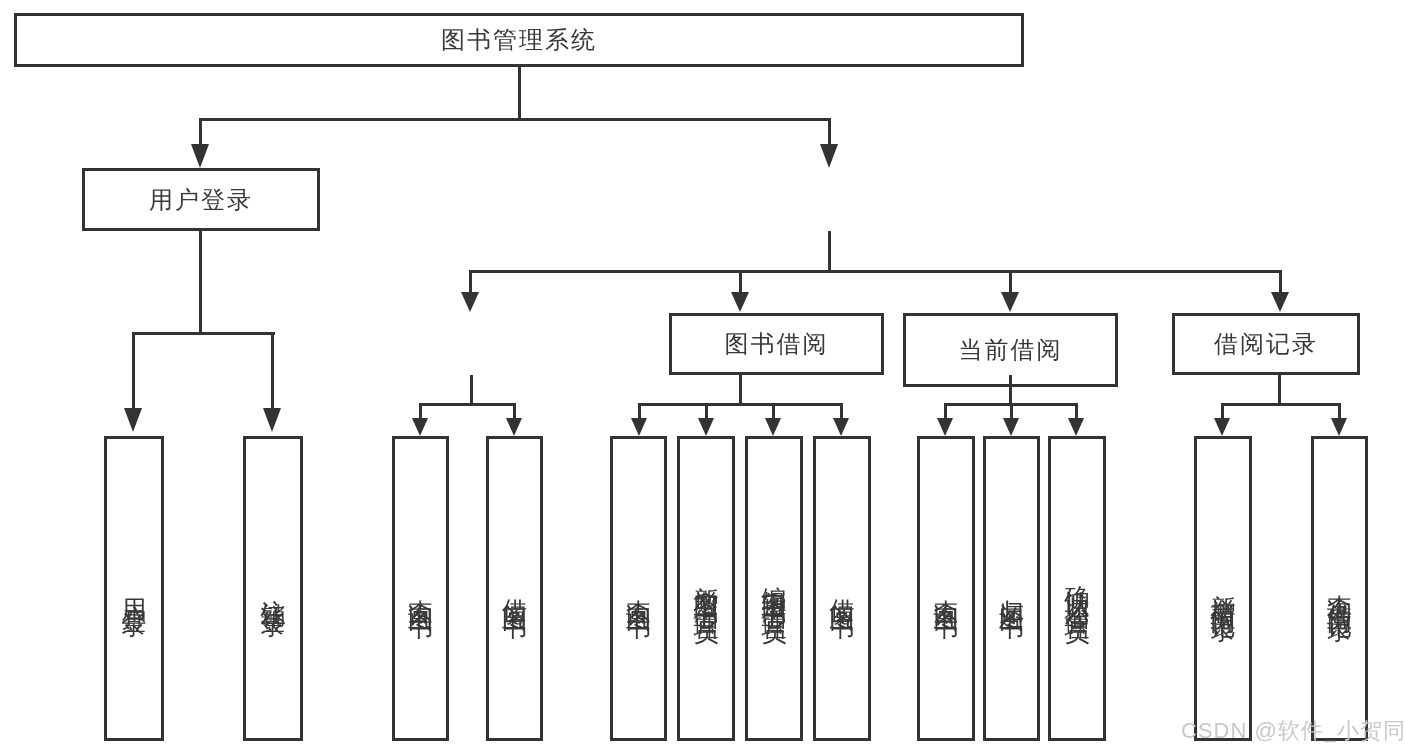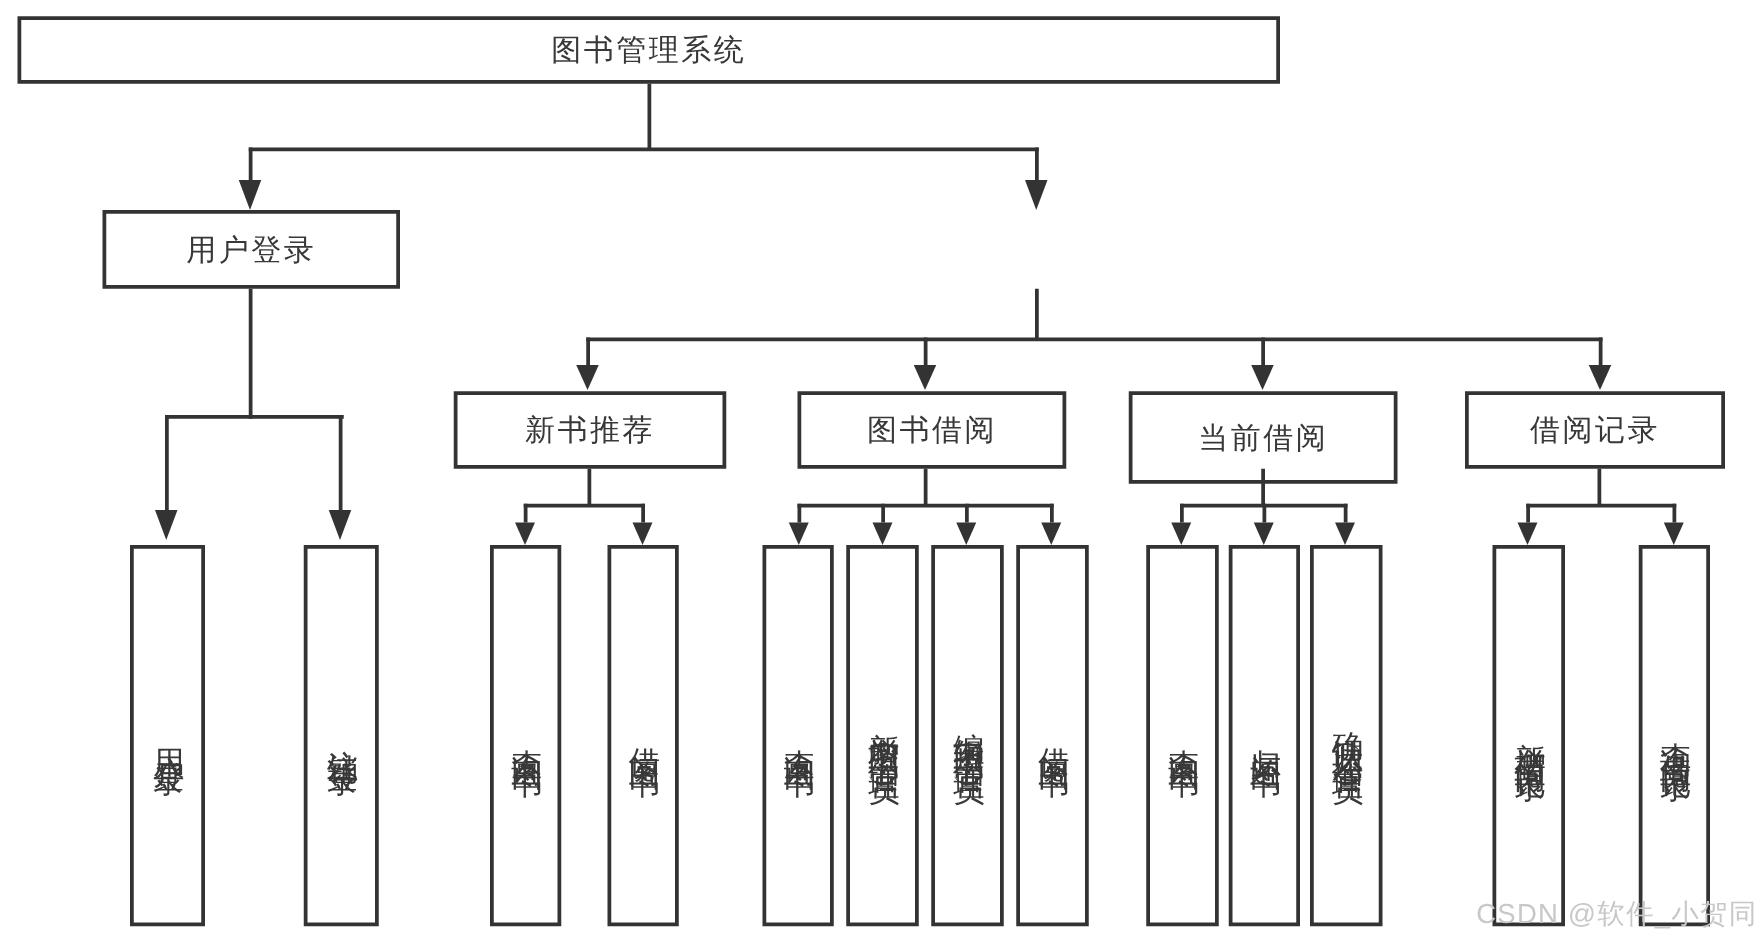--- a/index.html
+++ b/index.html
@@ -61,30 +61,27 @@
   <div class="hl" style="left:469px;top:270px;width:813px"></div>
   <div class="vl" style="left:469px;top:270px;height:22px"></div>
   <div class="ah20" style="left:461px;top:292px"></div>
   <div class="vl" style="left:739px;top:270px;height:22px"></div>
   <div class="ah20" style="left:731px;top:292px"></div>
   <div class="vl" style="left:1009px;top:270px;height:22px"></div>
   <div class="ah20" style="left:1001px;top:292px"></div>
   <div class="vl" style="left:1279px;top:270px;height:22px"></div>
   <div class="ah20" style="left:1271px;top:292px"></div>
 
-  <div class="box hbox" style="left:363px;top:313px;width:218px;height:62px">
-    <span>新书推荐</span>
-  </div>
-  <div class="box hbox" style="left:638px;top:313px;width:215px;height:62px">
+  <div class="box hbox" style="left:669px;top:313px;width:215px;height:62px">
     <span>图书借阅</span>
   </div>
   <div class="box hbox" style="left:903px;top:313px;width:215px;height:74px">
     <span>当前借阅</span>
   </div>
-  <div class="box hbox" style="left:1172px;top:313px;width:208px;height:62px">
+  <div class="box hbox" style="left:1172px;top:313px;width:188px;height:62px">
     <span>借阅记录</span>
   </div>
 
   <div class="vl" style="left:470px;top:375px;height:30px"></div>
   <div class="hl" style="left:419px;top:403px;width:97px"></div>
   <div class="vl" style="left:419px;top:403px;height:15px"></div>
   <div class="ah18" style="left:412px;top:418px"></div>
   <div class="vl" style="left:513px;top:403px;height:15px"></div>
   <div class="ah18" style="left:506px;top:418px"></div>
 

